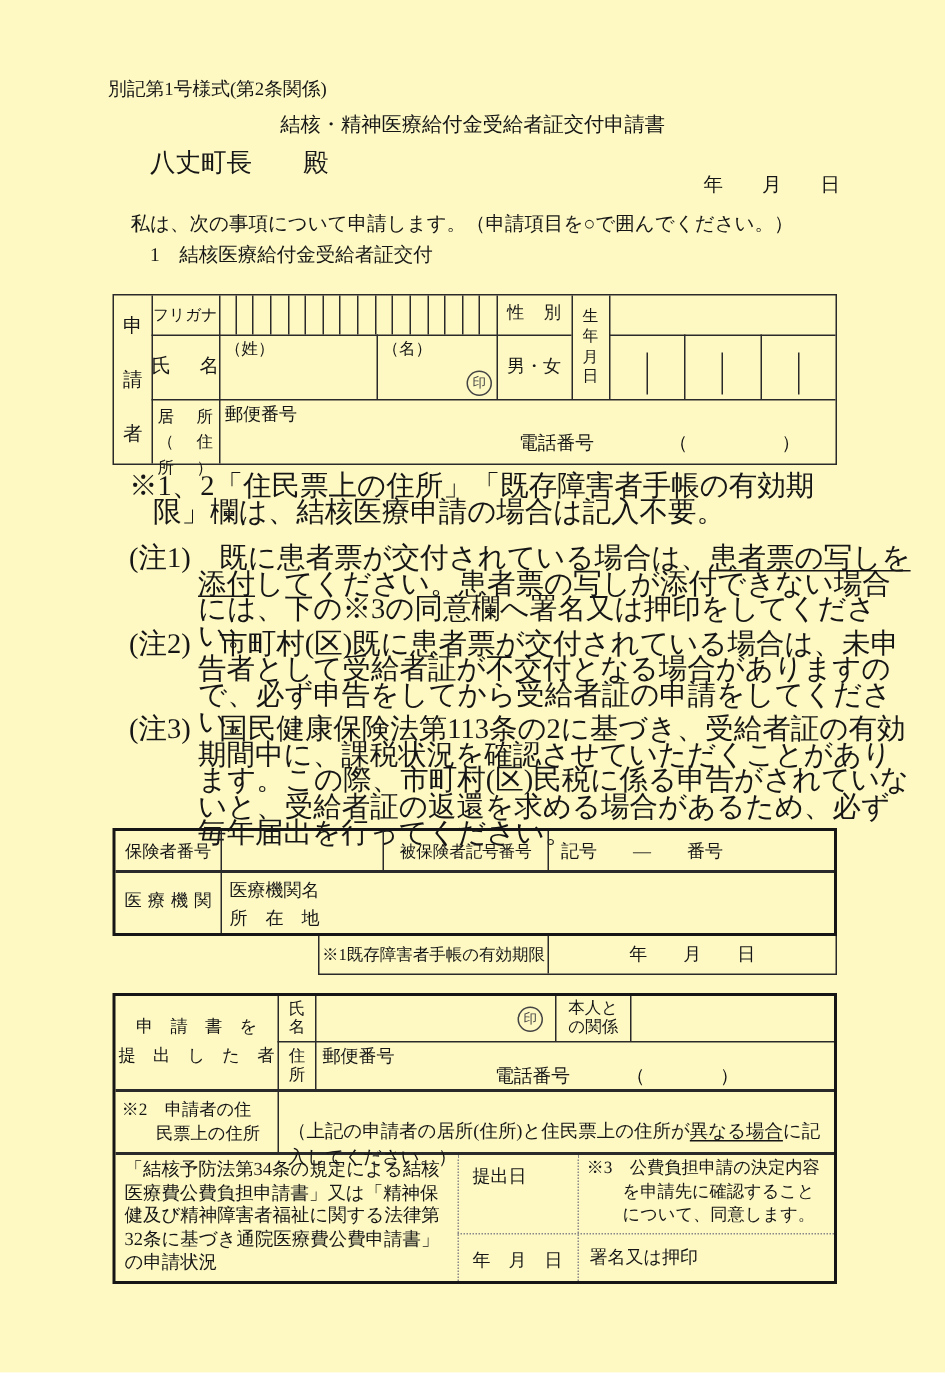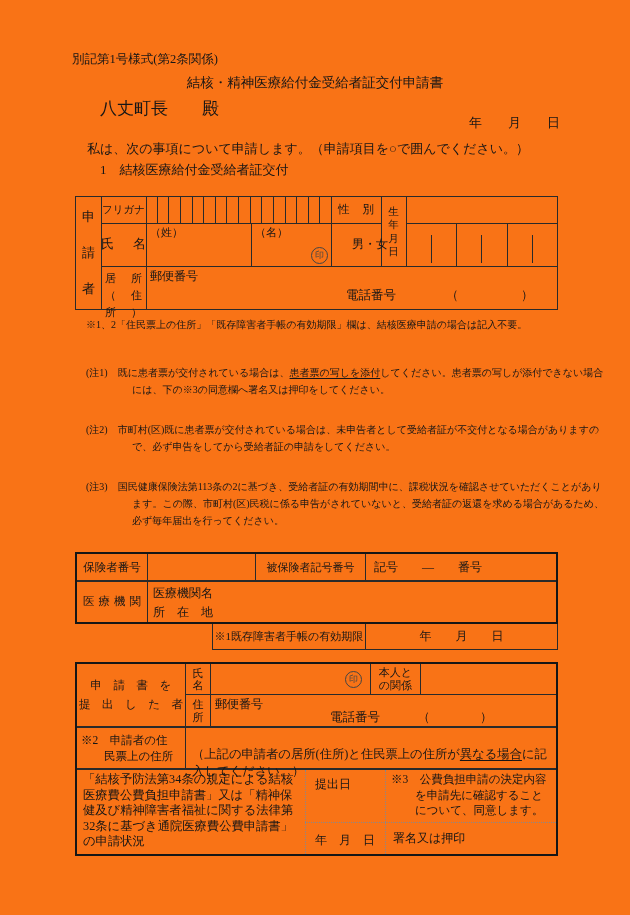--- a/index.html
+++ b/index.html
@@ -1,33 +1,33 @@
 <!DOCTYPE html>
 <html><head>
 <meta charset="utf-8">
 <style>
   html,body{margin:0;padding:0;background:#fff;}
-  .page{position:relative;width:630px;height:915px;background:#f97316;
+  .page{position:relative;width:630px;height:915px;background:#fef9c3;
         font-family:"Liberation Serif","DejaVu Serif",serif;color:#161616;}
   .ab{position:absolute;}
   .ln{position:absolute;background:#2a2a2a;}
   .box{position:absolute;box-sizing:border-box;}
   .ctr{display:flex;align-items:center;justify-content:center;text-align:center;}
   .pre{white-space:pre-line;}
   .jst{text-align:justify;text-align-last:justify;text-justify:inter-character;}
   .u{text-decoration:underline;text-underline-offset:2px;}
   .seal{position:absolute;width:15px;height:15px;border:1px solid #444;border-radius:50%;
         display:flex;align-items:center;justify-content:center;font-size:9px;color:#444;}
   .kana{display:flex;}
   .kana i{flex:1;border-right:1px solid #2a2a2a;}
   .kana i:last-child{border-right:none;}
   .dot-v{position:absolute;border-left:1px dotted #888;}
   .dot-h{position:absolute;border-top:1px dotted #888;}
   p{margin:0;}
-  .note{position:absolute;left:86px;width:476px;font-size:10px;line-height:17.2px;}
+  .note{position:absolute;left:86px;width:476px;font-size:19px;line-height:17.2px;}
   .h1i{padding-left:16px;text-indent:-16px;}
   .h2i{padding-left:46px;text-indent:-46px;}
   .tick{position:absolute;width:1px;background:#2a2a2a;}
 </style>
 </head>
 <body>
 
 <div class="page">
 
   <div class="ab" style="left:72px;top:51px;font-size:12.5px;">別記第1号様式(第2条関係)</div>
@@ -78,21 +78,21 @@
     <div class="box jst" style="left:25px;top:26px;width:45px;height:43px;line-height:41px;font-size:13px;padding:0 0;">氏名</div>
     <div class="box" style="left:70px;top:26px;width:105px;height:43px;">
       <span class="ab" style="left:4px;top:2px;font-size:11px;">（姓）</span>
     </div>
     <div class="box" style="left:175px;top:26px;width:80px;height:43px;">
       <span class="ab" style="left:4px;top:2px;font-size:11px;">（名）</span>
       <span class="seal" style="right:3px;bottom:2px;">印</span>
     </div>
 
     <div class="box jst" style="left:255px;top:0;width:50px;height:26px;line-height:24px;font-size:11.5px;padding:0 7px;">性別</div>
-    <div class="box ctr" style="left:269px;top:26px;width:50px;height:43px;font-size:12px;">男・女</div>
+    <div class="box ctr" style="left:255px;top:26px;width:50px;height:43px;font-size:12px;">男・女</div>
 
     <div class="box ctr" style="left:305px;top:0;width:25px;height:69px;">
       <span class="pre" style="font-size:10.5px;line-height:13.5px;">生
 年
 月
 日</span>
     </div>
     <div class="box" style="left:330px;top:26px;width:151px;height:43px;">
       <div class="ln" style="left:50px;top:0;width:1px;height:43px;"></div>
       <div class="ln" style="left:101px;top:0;width:1px;height:43px;"></div>

